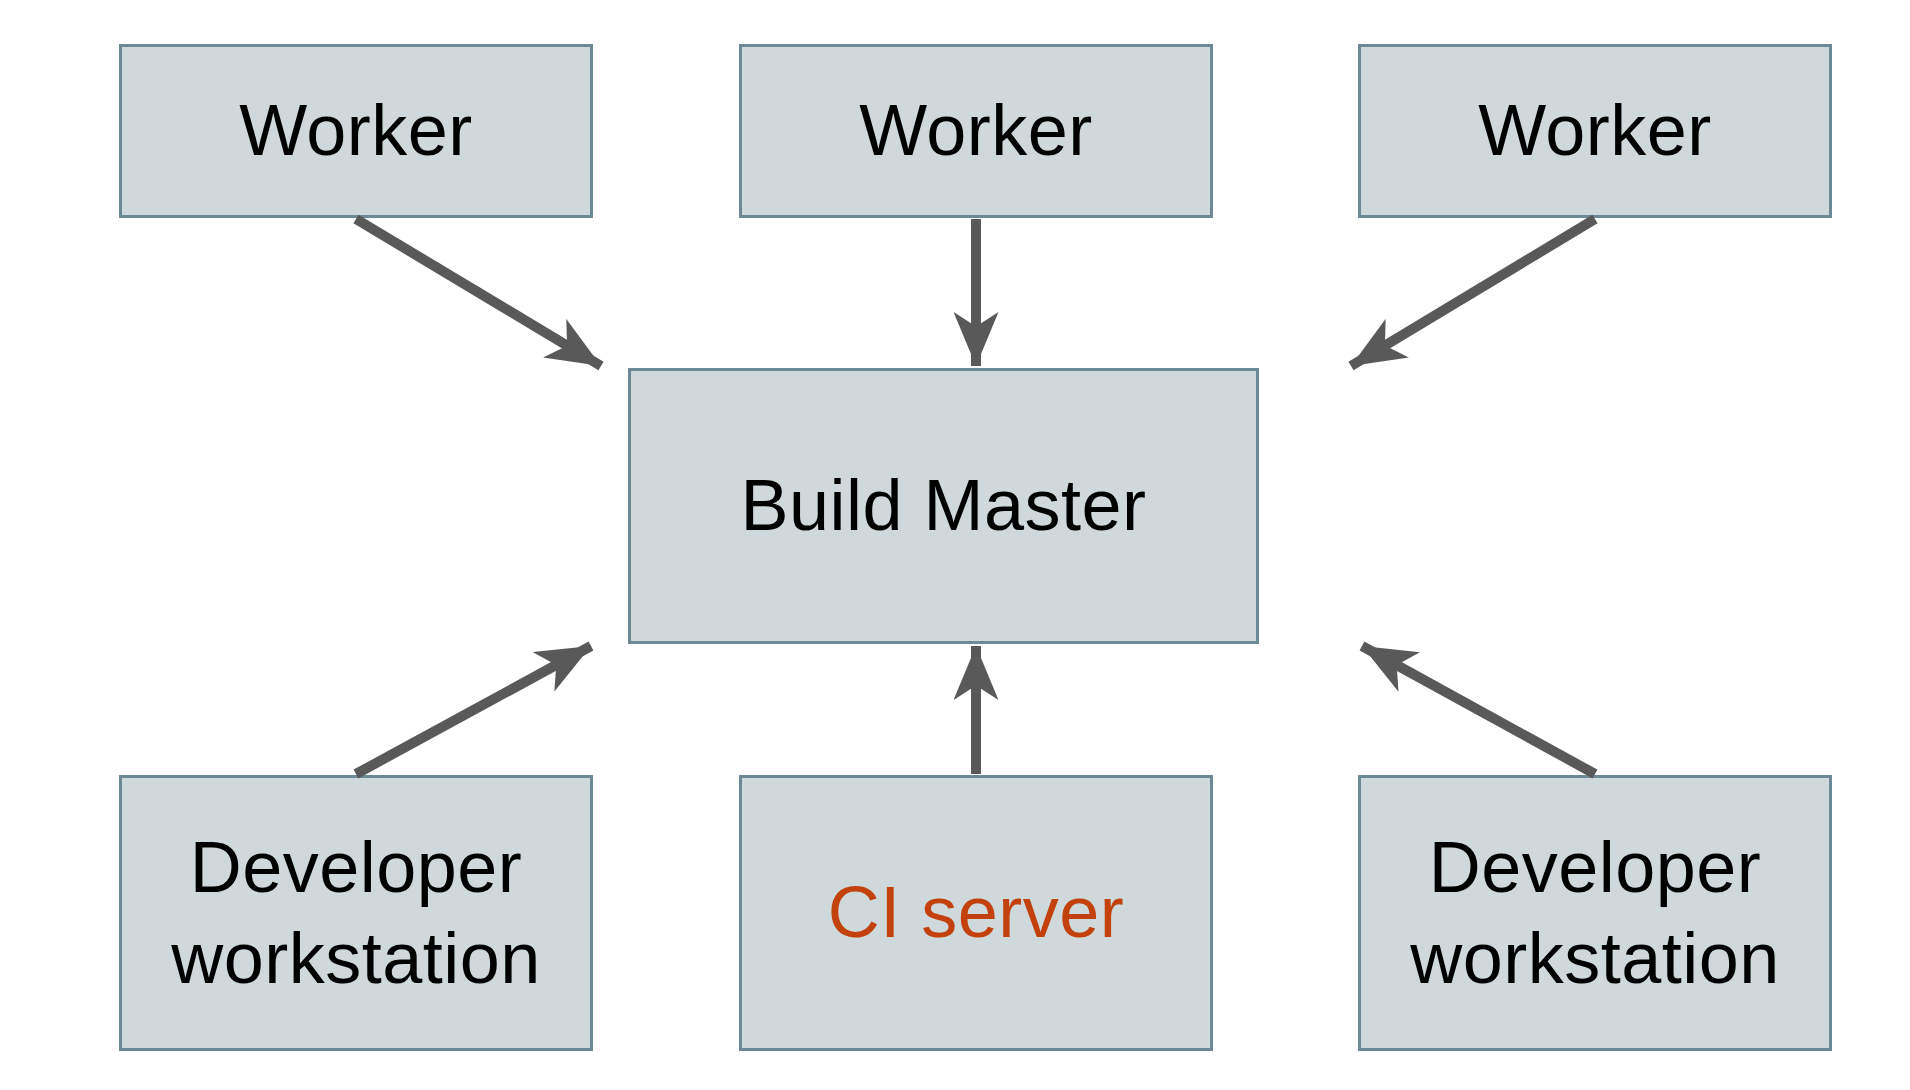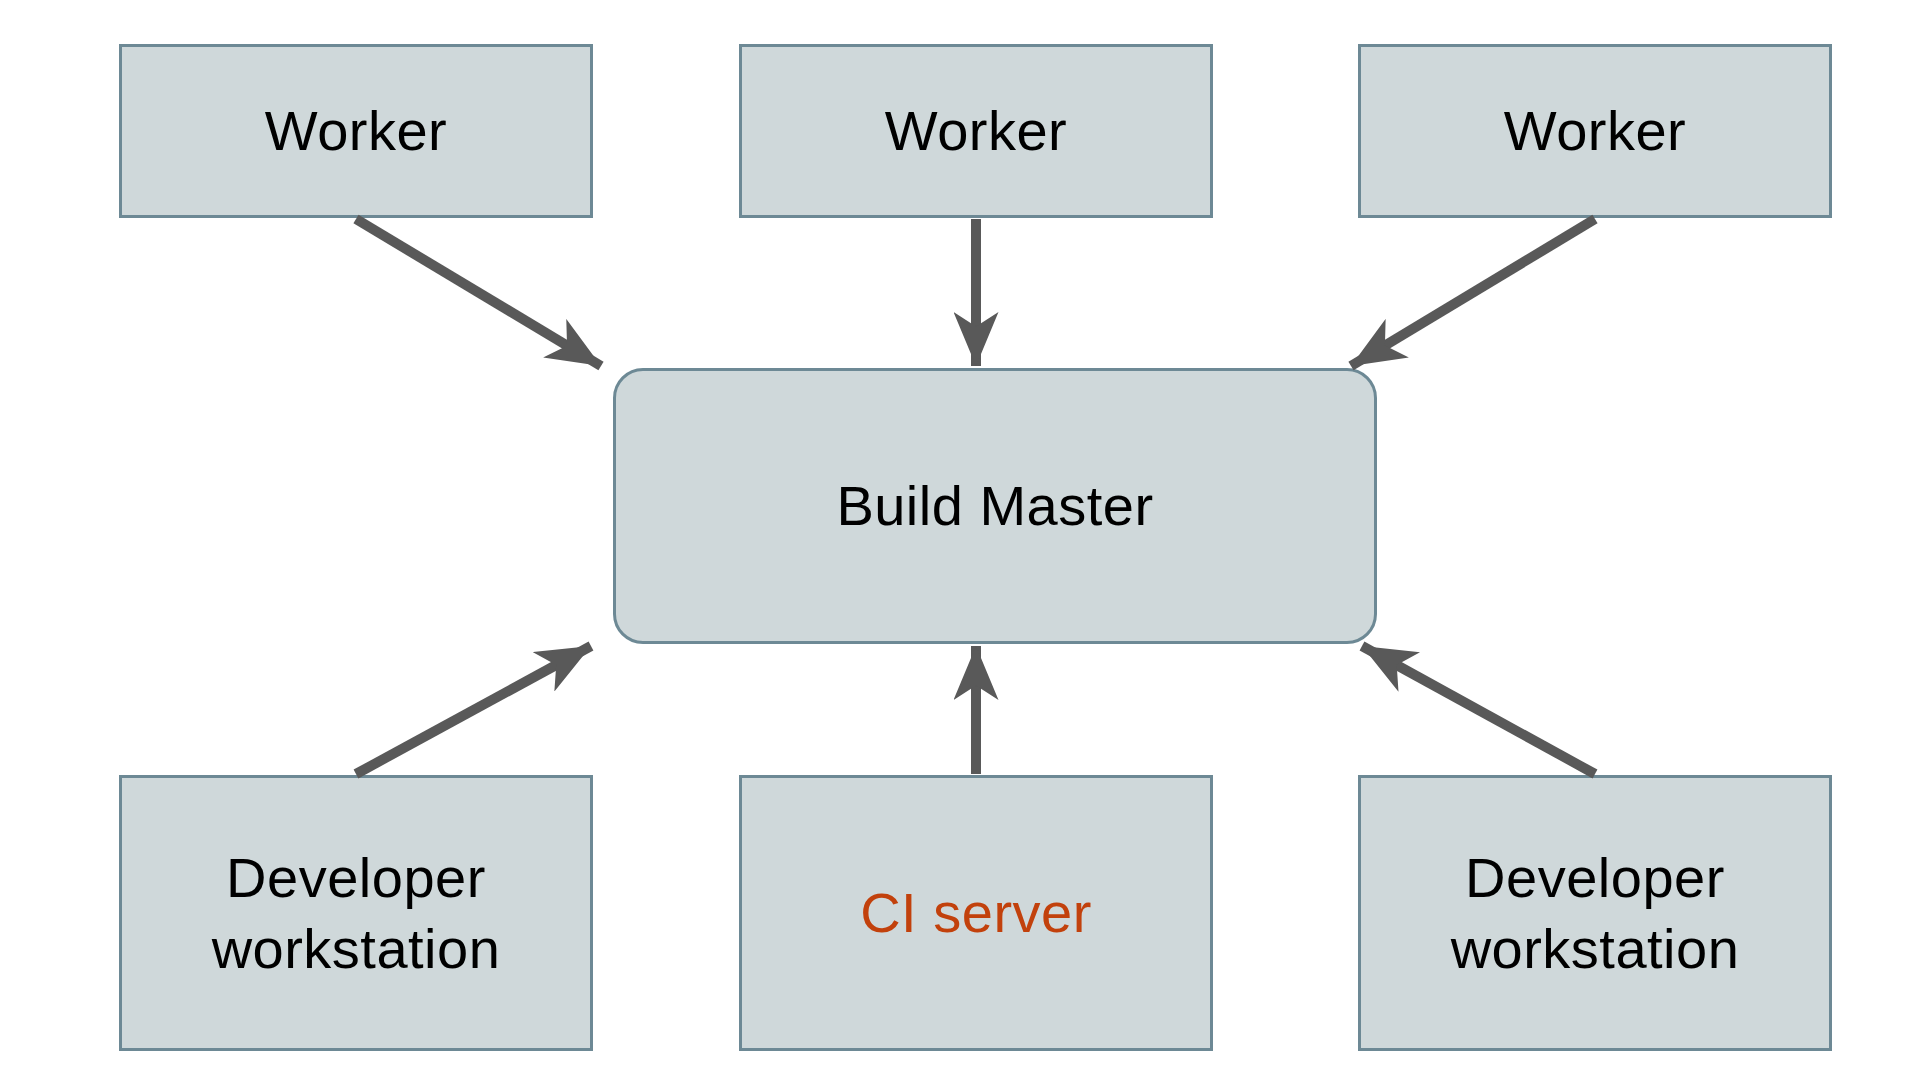--- a/index.html
+++ b/index.html
@@ -29,21 +29,21 @@
     box-sizing: border-box;
     border-style: solid;
     border-width: 3px;
     display: flex;
     align-items: center;
     justify-content: center;
     text-align: center;
     z-index: 1;
   }
   .node-label {
-    font-size: 56px;
+    font-size: 72px;
     line-height: 1.27;
     letter-spacing: 0.5px;
     padding: 0 8px;
   }
 </style>
 </head>
 <body>
 
 <div class="canvas" style="background: rgb(255, 255, 255);">
   <svg class="arrows-layer" width="1910" height="1090" viewBox="0 0 1910 1090" xmlns="http://www.w3.org/2000/svg">
@@ -64,21 +64,21 @@
 
 <div class="node" style="left: 119px; top: 44px; width: 474px; height: 174px; background: rgb(207, 216, 218); border-color: rgb(109, 137, 149);">
       <span class="node-label" style="color: rgb(0, 0, 0);">Worker</span>
     </div>
     <div class="node" style="left: 739px; top: 44px; width: 474px; height: 174px; background: rgb(207, 216, 218); border-color: rgb(109, 137, 149);">
       <span class="node-label" style="color: rgb(0, 0, 0);">Worker</span>
     </div>
     <div class="node" style="left: 1358px; top: 44px; width: 474px; height: 174px; background: rgb(207, 216, 218); border-color: rgb(109, 137, 149);">
       <span class="node-label" style="color: rgb(0, 0, 0);">Worker</span>
     </div>
-    <div class="node" style="left: 613px; top: 368px; width: 764px; height: 276px; background: rgb(207, 216, 218); border-color: rgb(109, 137, 149); border-radius: 30px;">
+    <div class="node" style="left: 628px; top: 368px; width: 631px; height: 276px; background: rgb(207, 216, 218); border-color: rgb(109, 137, 149);">
       <span class="node-label" style="color: rgb(0, 0, 0);">Build Master</span>
     </div>
     <div class="node" style="left: 119px; top: 775px; width: 474px; height: 276px; background: rgb(207, 216, 218); border-color: rgb(109, 137, 149);">
       <span class="node-label" style="color: rgb(0, 0, 0);">Developer workstation</span>
     </div>
     <div class="node" style="left: 739px; top: 775px; width: 474px; height: 276px; background: rgb(207, 216, 218); border-color: rgb(109, 137, 149);">
       <span class="node-label" style="color: #c2410c;">CI server</span>
     </div>
     <div class="node" style="left: 1358px; top: 775px; width: 474px; height: 276px; background: rgb(207, 216, 218); border-color: rgb(109, 137, 149);">
       <span class="node-label" style="color: rgb(0, 0, 0);">Developer workstation</span>

